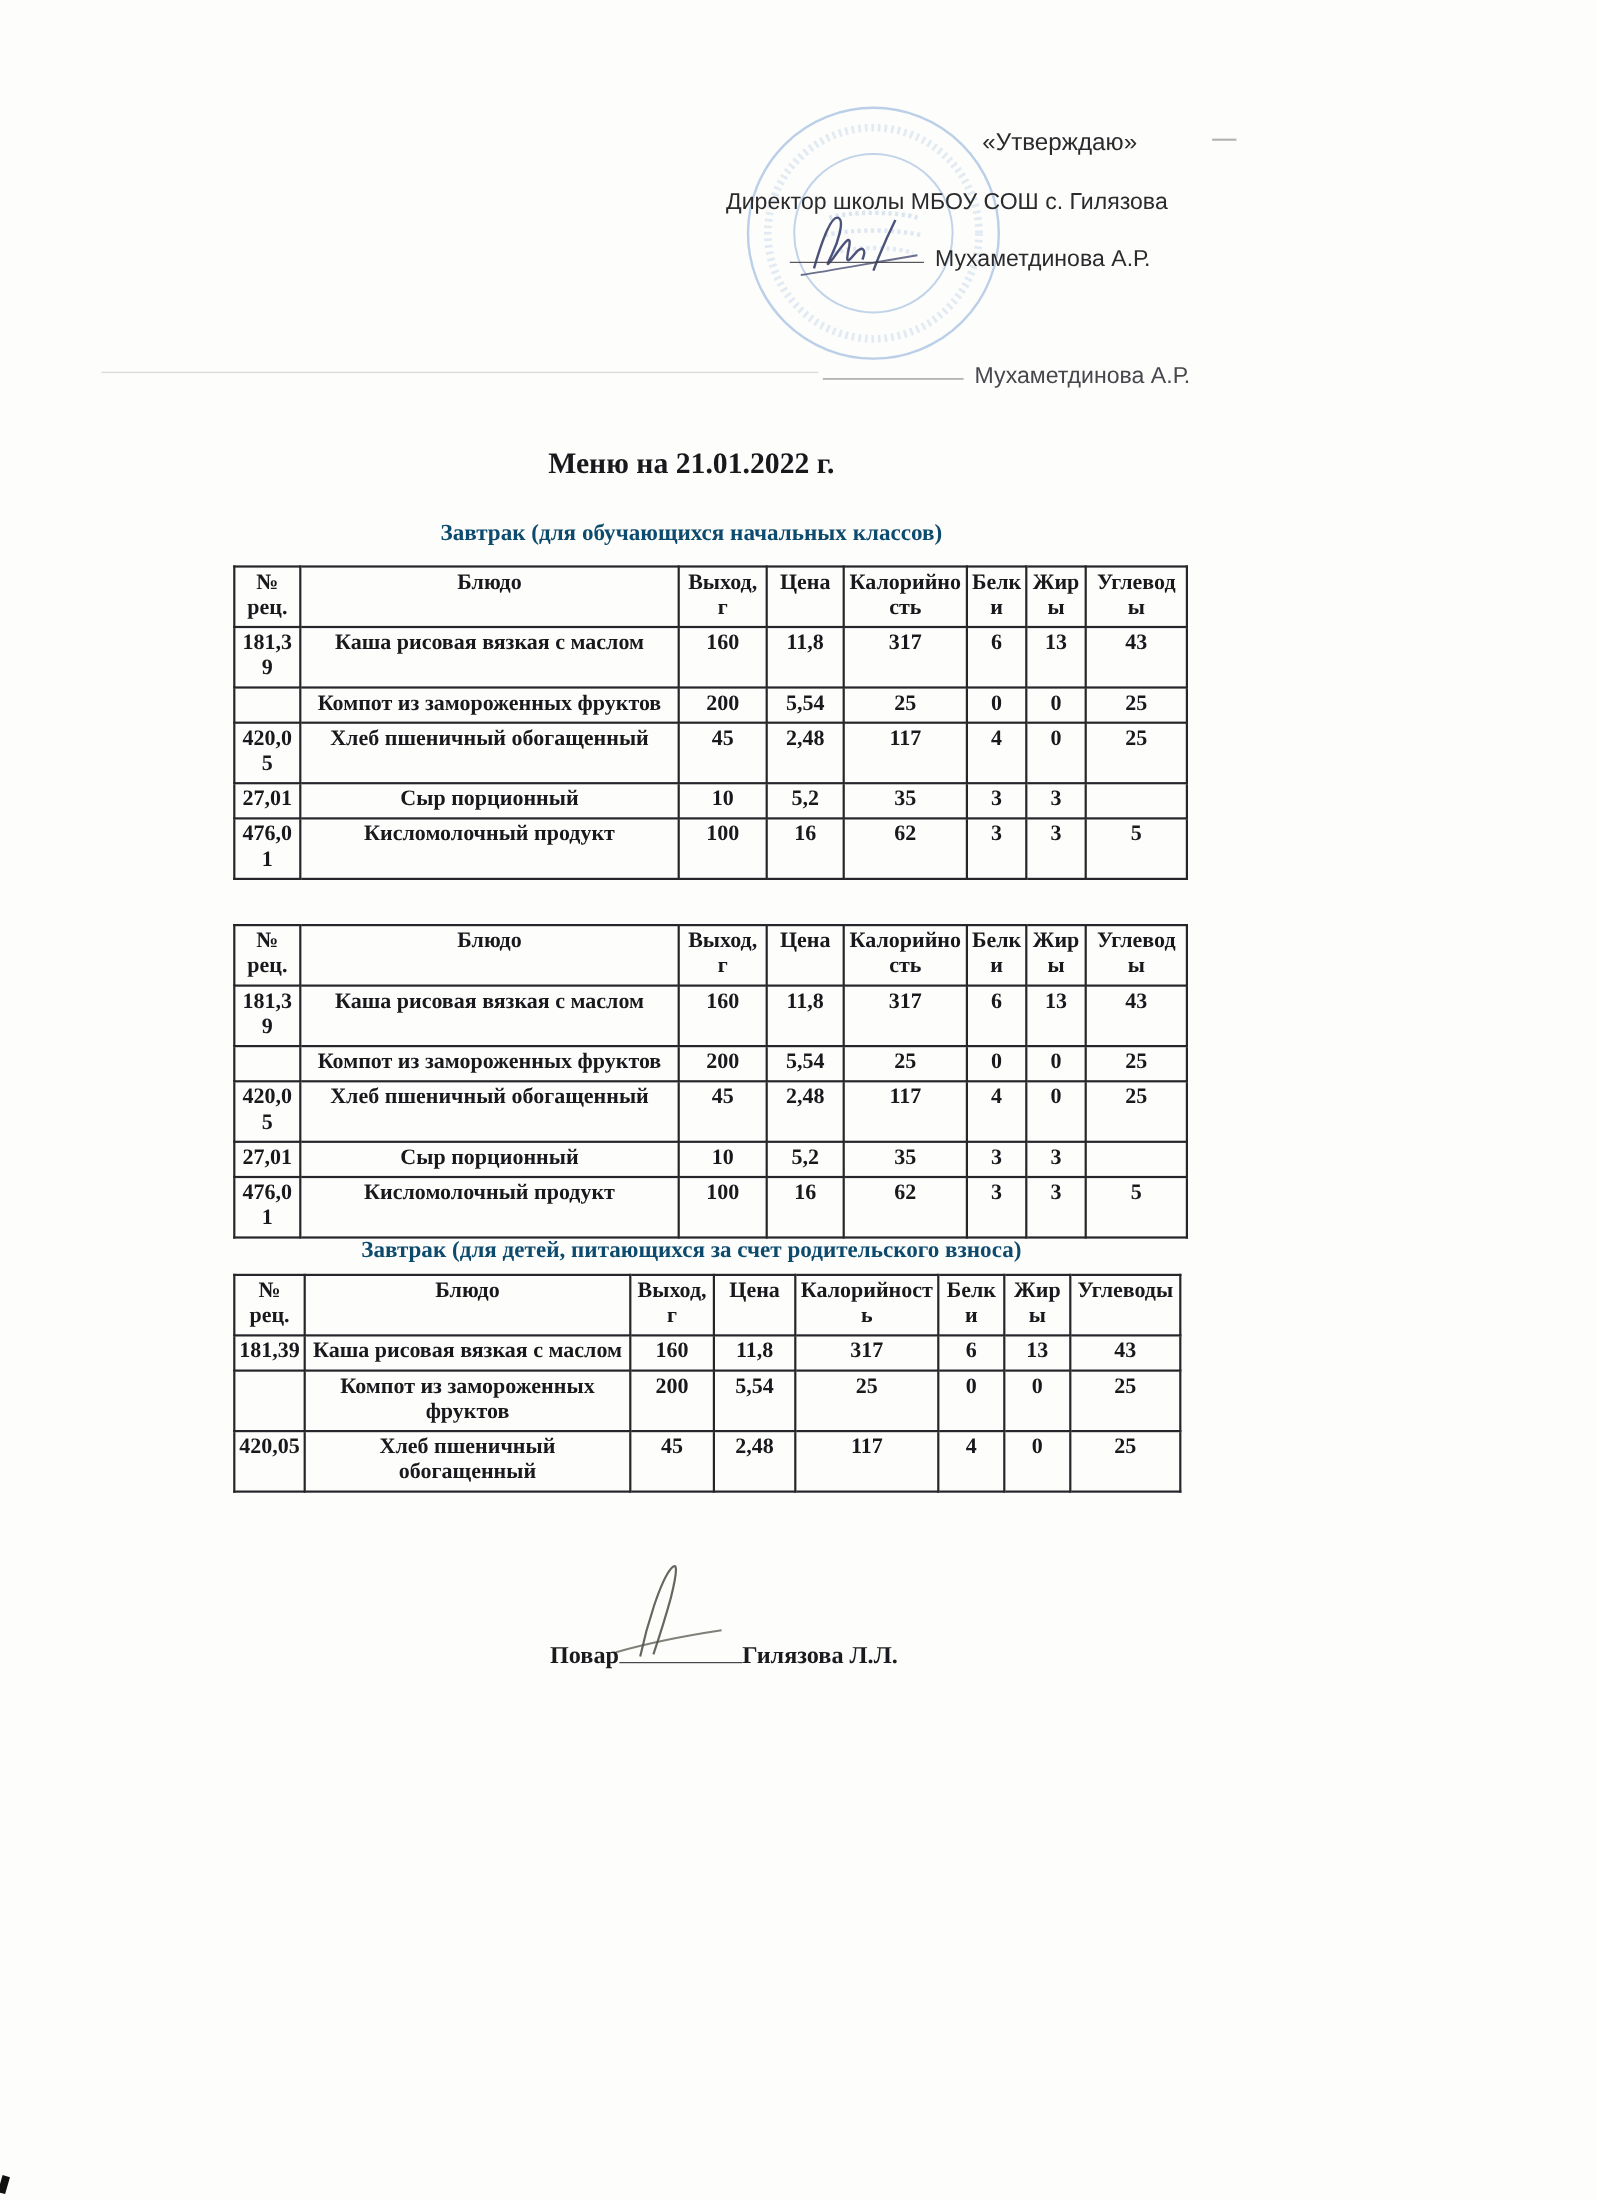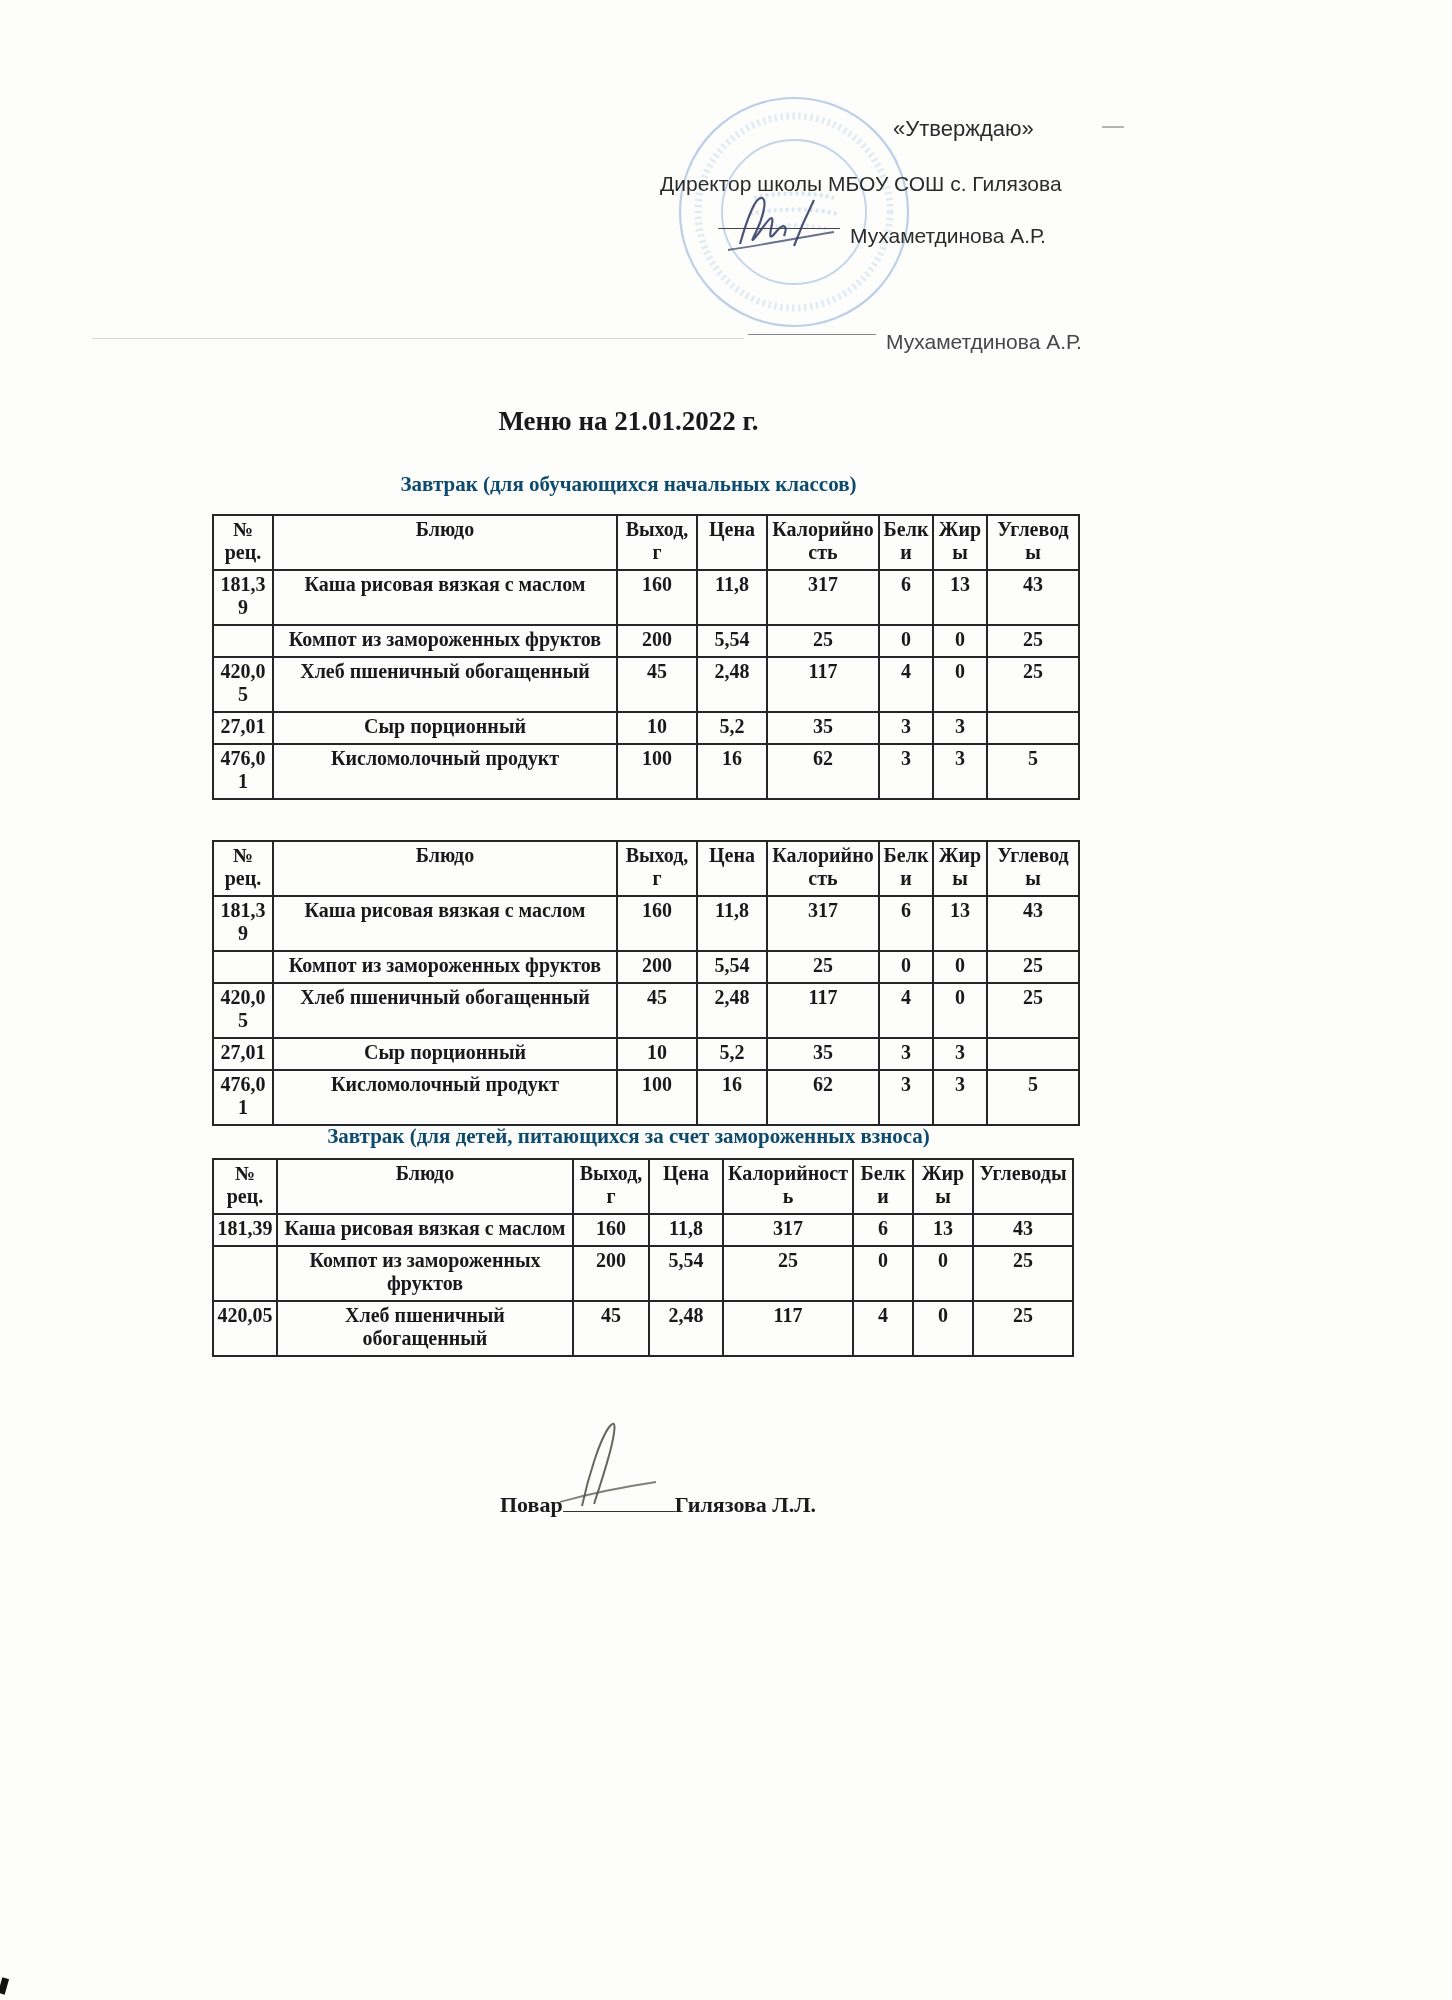--- a/index.html
+++ b/index.html
@@ -15,21 +15,21 @@
     background: #fdfdfb;
     color: #1e1e22;
     overflow: hidden;
   }
   .abs { position: absolute; }
   .sans { font-family: "Liberation Sans", sans-serif; }
 
   .approve { left: 893px; top: 116px; font-size: 22px; color: #2b2b2e; }
   .director { left: 660px; top: 172px; font-size: 21px; color: #2b2b2e; }
 
-  .sigrow { display: flex; align-items: flex-start; gap: 10px; font-size: 21px; color: #2b2b2e; }
+  .sigrow { display: flex; align-items: center; gap: 10px; font-size: 21px; color: #2b2b2e; }
   .sigrow1 { left: 718px; top: 224px; }
   .sigrow2 { left: 748px; top: 330px; color: #47474d; }
   .uline { display: inline-block; height: 5px; border-bottom: 1.7px solid #44444a; }
   .uline.gray { border-bottom-color: #85858a; }
 
   .title-band { left: 96px; width: 1065px; text-align: center; }
   .menu-title { top: 406px; font-size: 27px; font-weight: bold; color: #19191d; }
   .subtitle { font-size: 21px; font-weight: bold; color: #0c4a6e; }
 
   .menu-table { border-collapse: collapse; table-layout: fixed; background: transparent; margin-left: 19px; }
@@ -250,21 +250,21 @@
           <td>100</td>
           <td>16</td>
           <td>62</td>
           <td>3</td>
           <td>3</td>
           <td>5</td>
         </tr>
       </tbody>
     </table>
 
-  <div class="abs title-band subtitle sub3">Завтрак (для детей, питающихся за счет замороженных взноса)</div>
+  <div class="abs title-band subtitle sub3">Завтрак (для детей, питающихся за счет родительского взноса)</div>
   <table class="abs menu-table t3">
       <colgroup>
         <col style="width: 64px;">
         <col style="width: 296px;">
         <col style="width: 76px;">
         <col style="width: 74px;">
         <col style="width: 130px;">
         <col style="width: 60px;">
         <col style="width: 60px;">
         <col style="width: 100px;">

